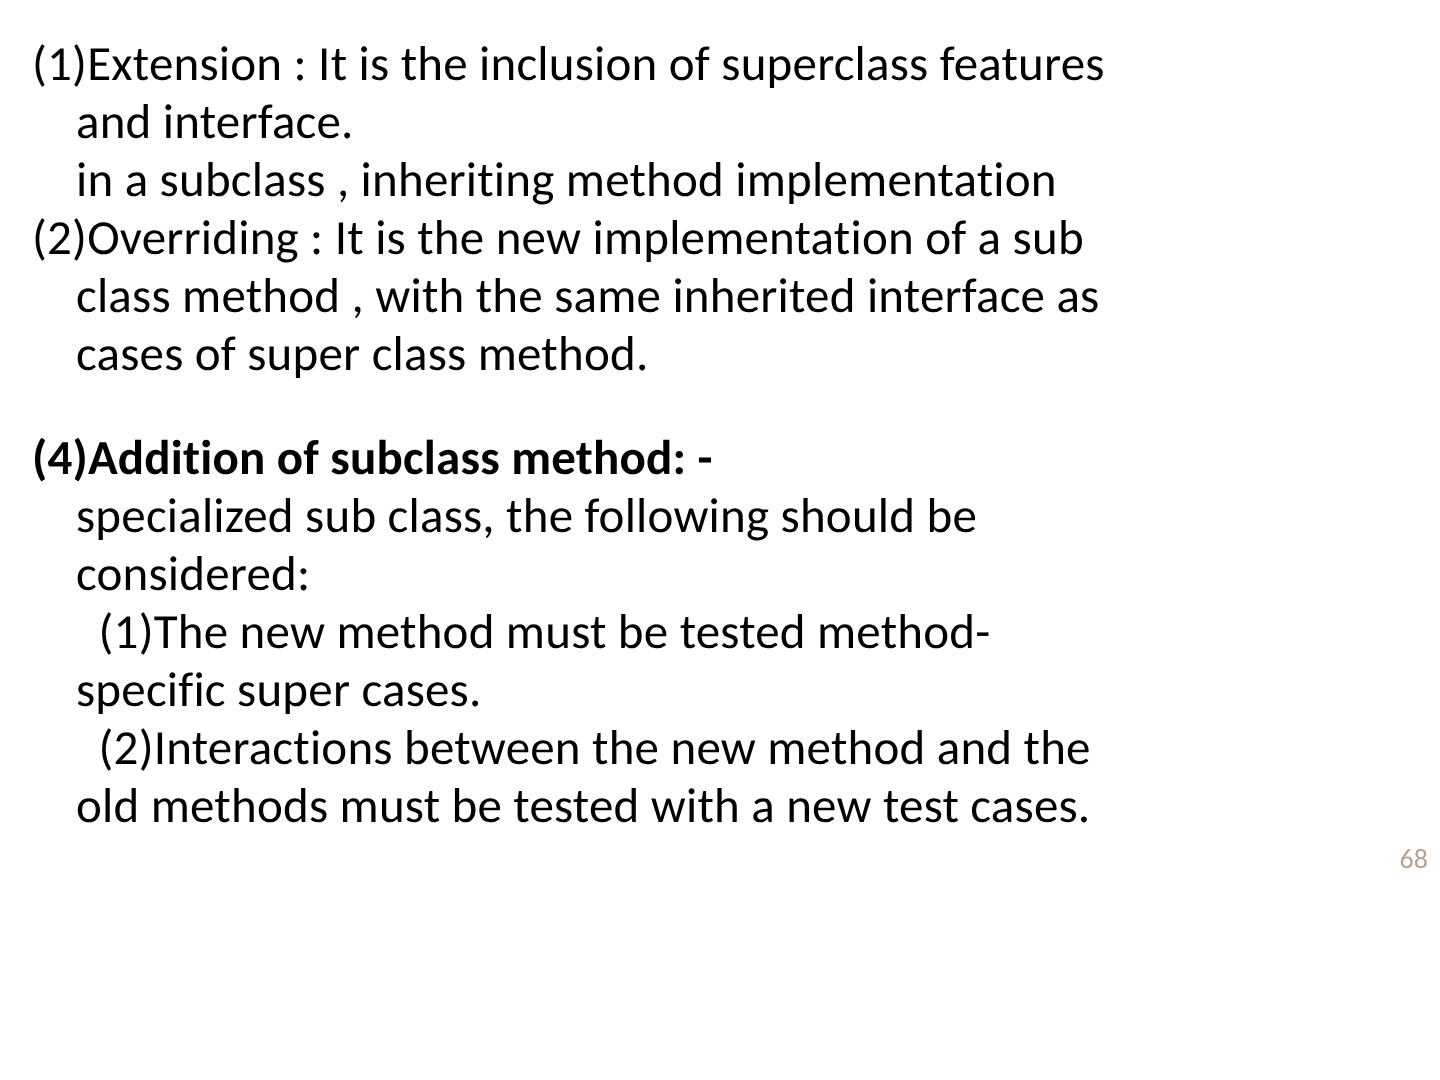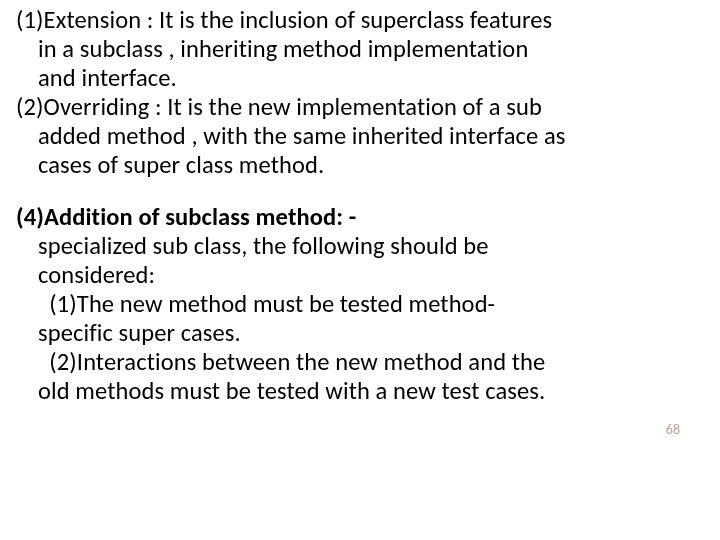--- a/index.html
+++ b/index.html
@@ -9,21 +9,21 @@
     height: 540px;
     background: #ffffff;
     font-family: Calibri, "Segoe UI", Arial, sans-serif;
     overflow: hidden;
   }
   .slide {
     position: relative;
     width: 720px;
     height: 452px;
     box-sizing: border-box;
-    padding: 6px 16px 0 16px;
+    padding: 18px 16px 0 16px;
   }
   .content {
     font-size: 24.5px;
     line-height: 1.18;
     color: #000000;
     letter-spacing: 0.1px;
   }
   .para {
     margin: 0;
   }
@@ -33,45 +33,45 @@
   }
   .indent0 {
     padding-left: 0px;
   }
   .bold {
     font-weight: 700;
     margin-top: 24px;
   }
   .page-num {
     position: absolute;
-    right: 40px;
+    right: 6px;
     bottom: 14px;
     font-size: 14px;
     color: #b9a38d;
   }
   
   .block {
     margin-bottom: 0px;
   }
 </style>
 </head>
 <body>
 
 <div class="slide">
   <div class="content">
 
     <div class="block">
       <p class="para indent0">(1)Extension : It is the inclusion of superclass features</p>
+      <p class="para indent1">and interface.</p>
       <p class="para indent1">in a subclass , inheriting method implementation</p>
-      <p class="para indent1">and interface.</p>
     </div>
 
     <div class="block">
       <p class="para indent0">(2)Overriding : It is the new implementation of a sub</p>
-      <p class="para indent1">added method , with the same inherited interface as</p>
+      <p class="para indent1">class method , with the same inherited interface as</p>
       <p class="para indent1">cases of super class method.</p>
     </div>
 
     <div class="block">
       <p class="para indent0 bold">(4)Addition of subclass method: -</p>
     </div>
 
     <div class="block">
       <p class="para indent1">specialized sub class, the following should be</p>
       <p class="para indent1">considered:</p>

